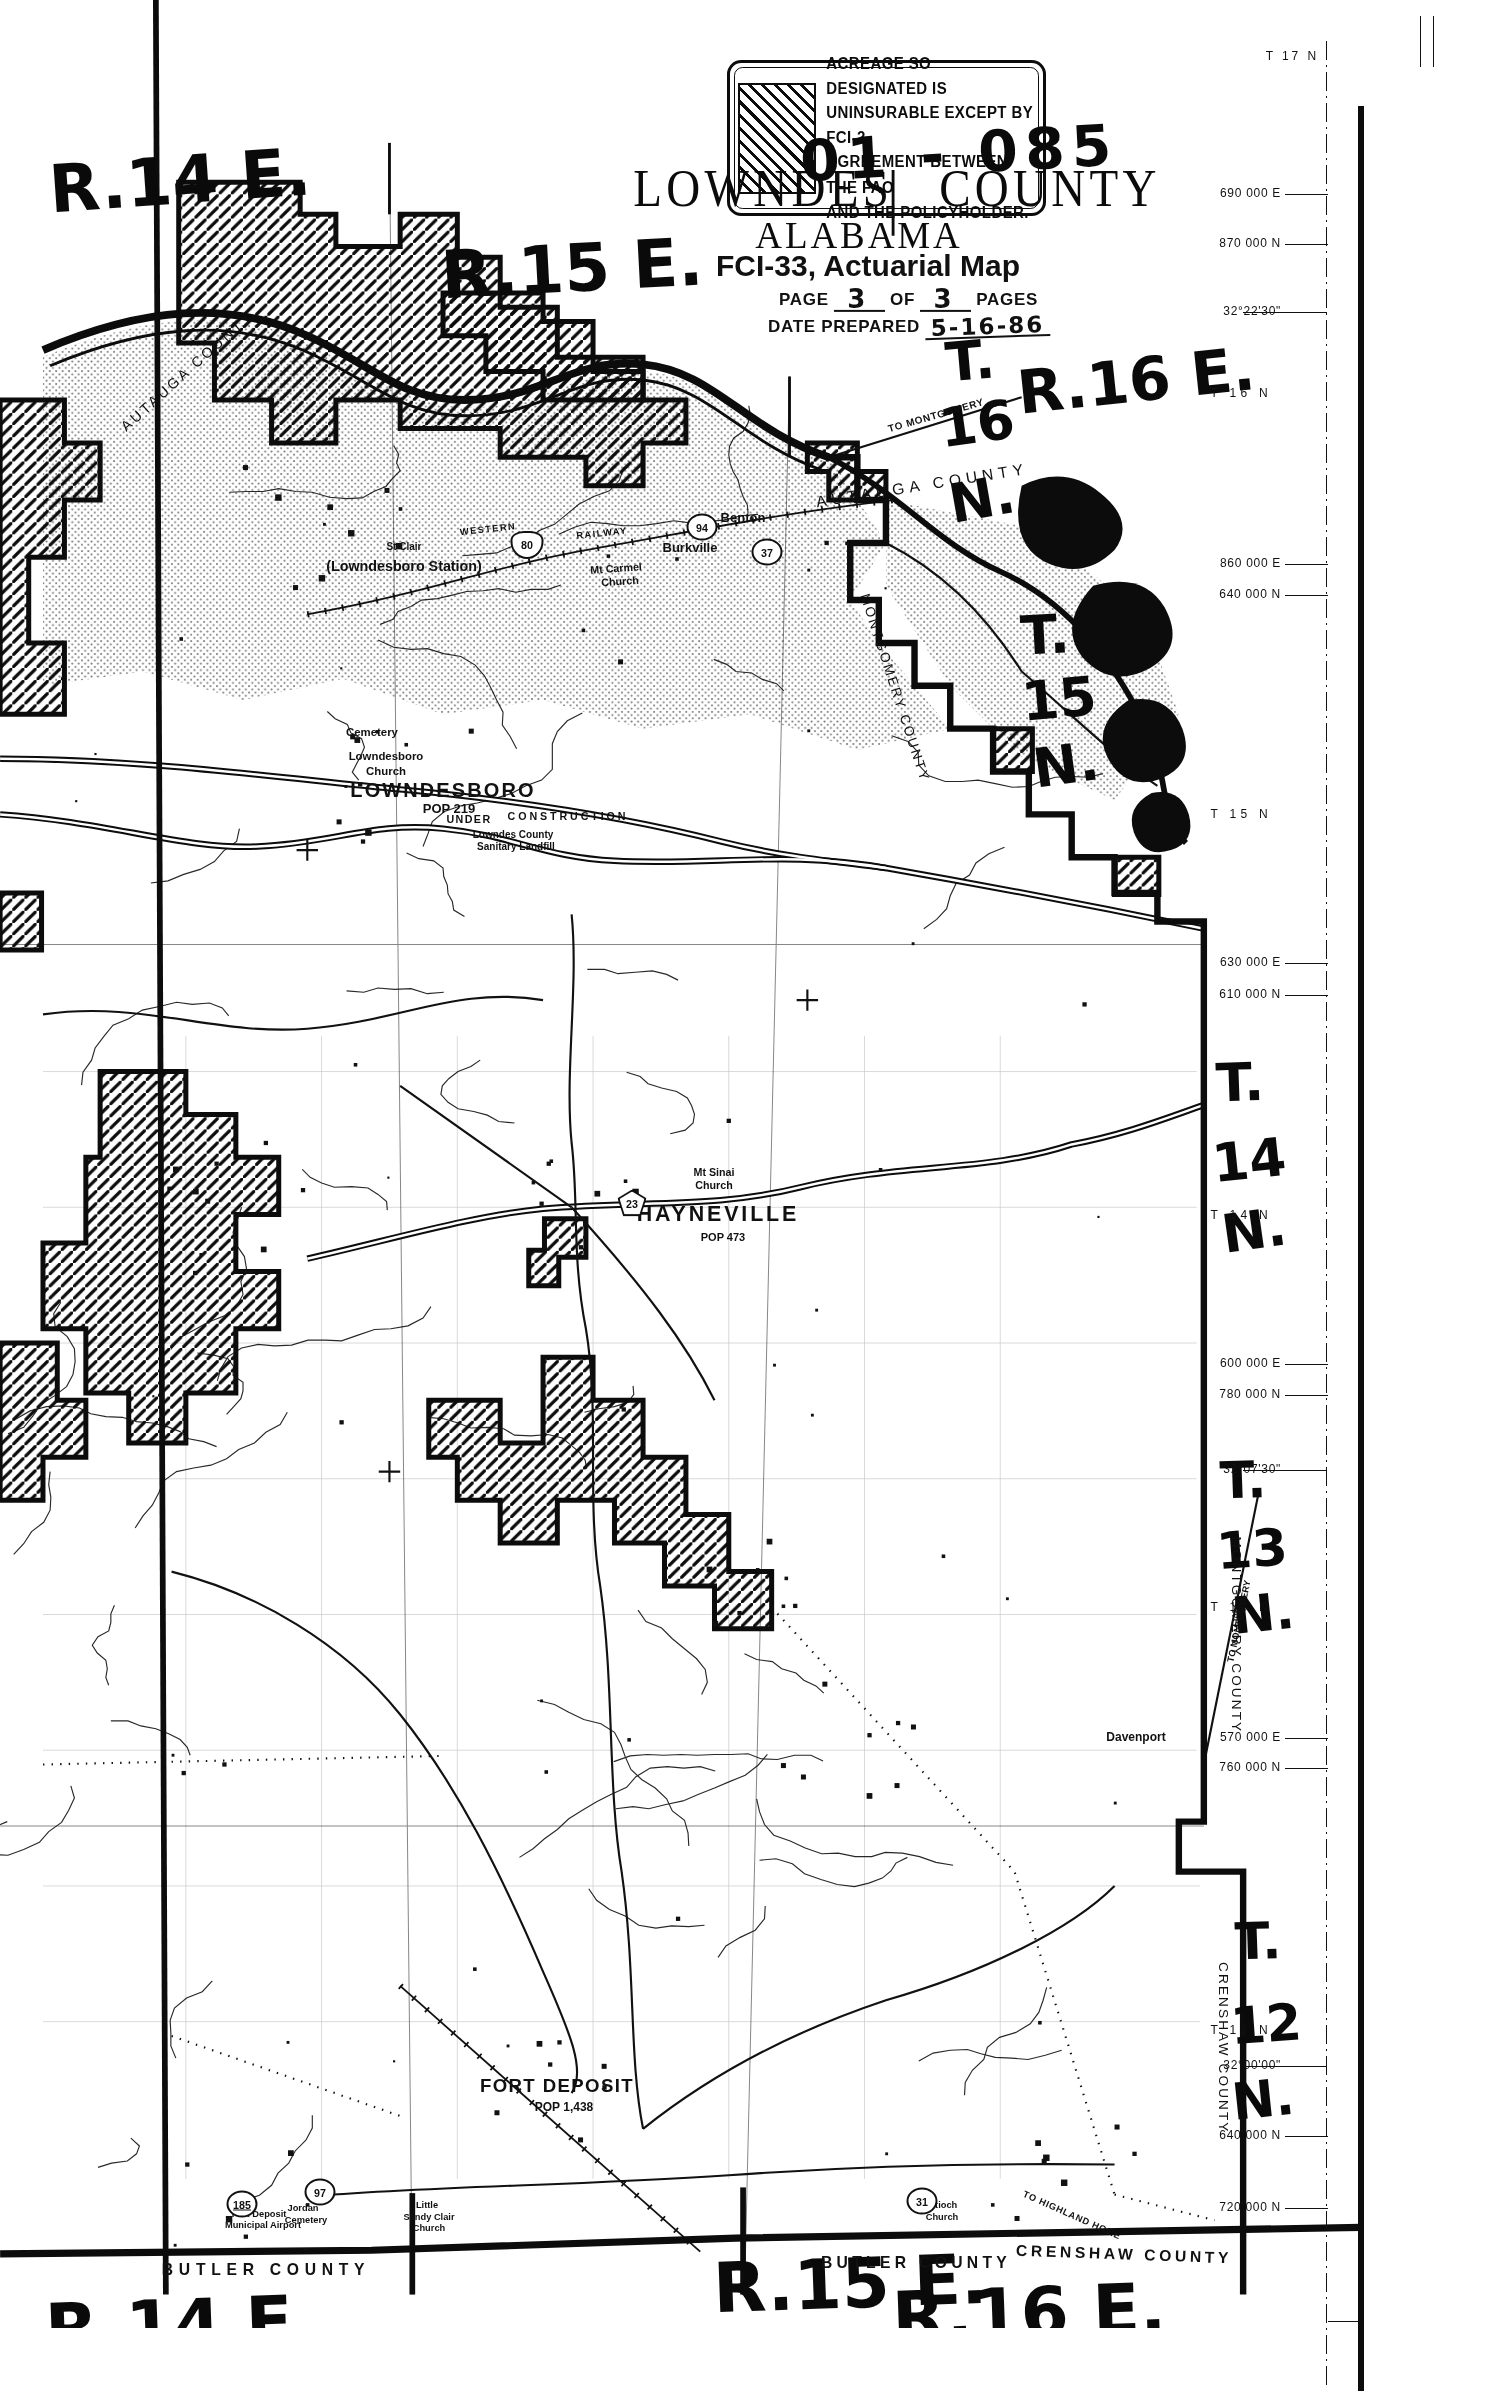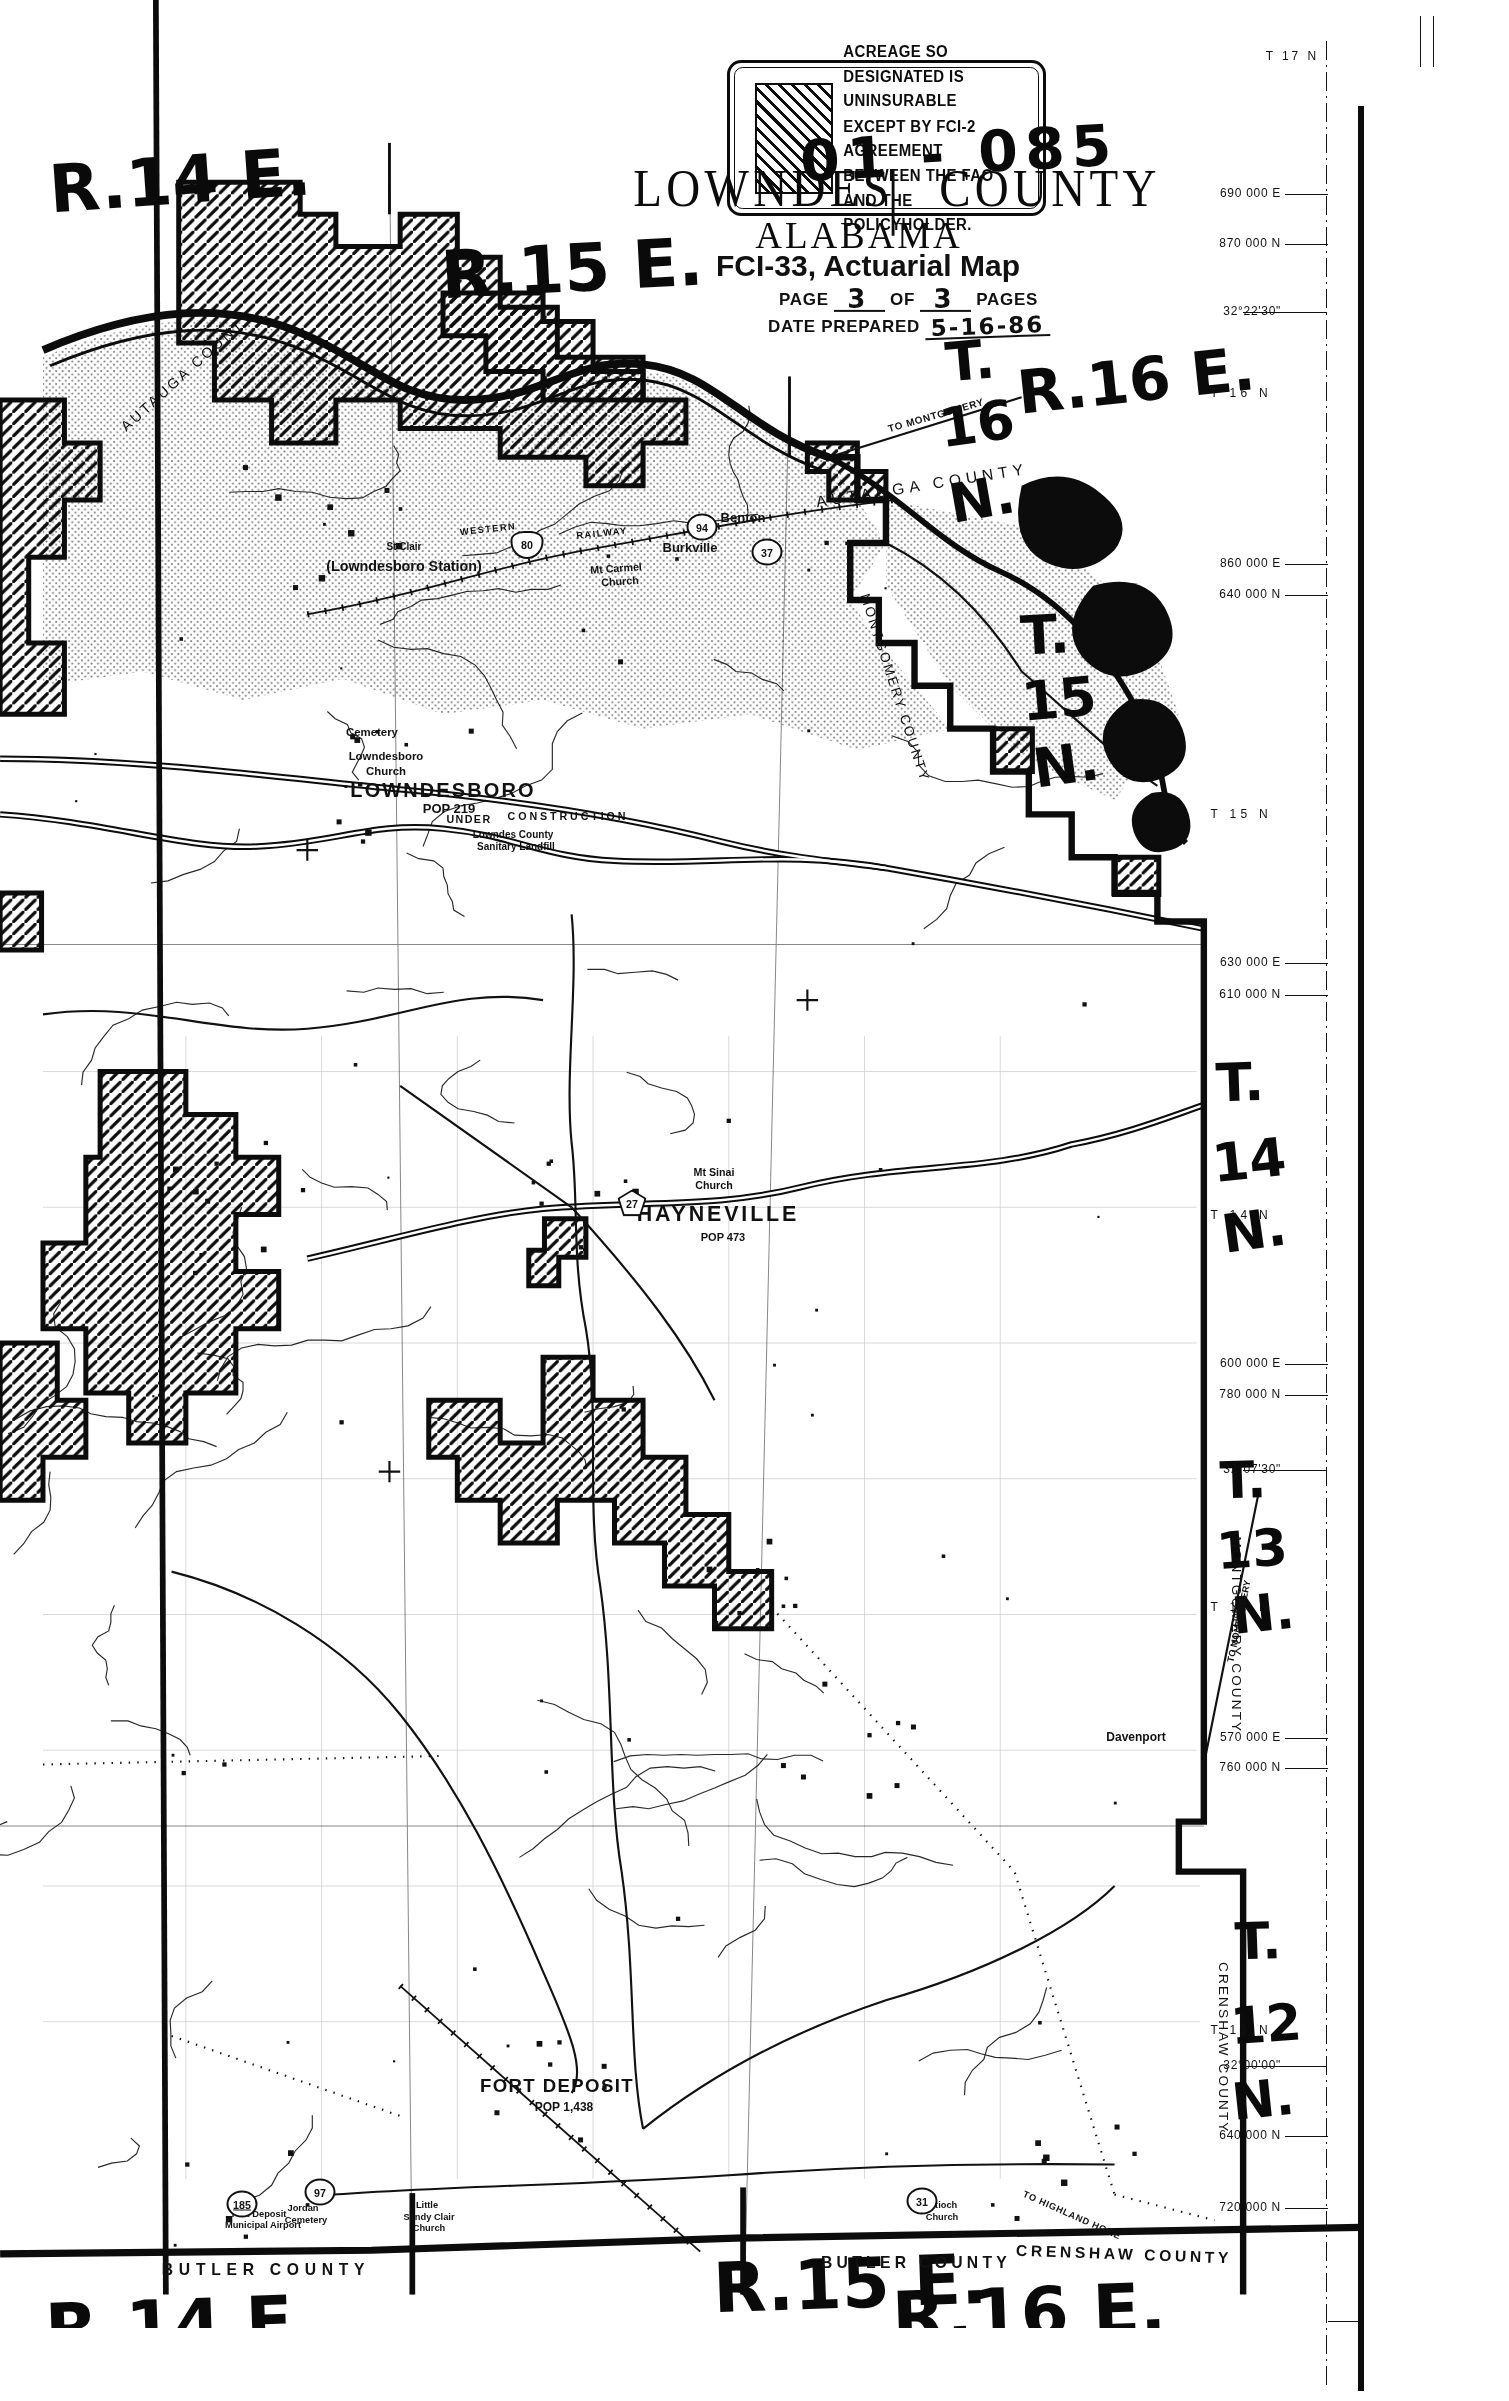--- a/index.html
+++ b/index.html
@@ -4,21 +4,21 @@
 <style>
   html,body{margin:0;padding:0;background:#e8e8e8;}
   .page{position:relative;width:1509px;height:2401px;background:#fff;overflow:hidden;color:#0d0d0d;}
   .abs{position:absolute;}
   
   .print{font-family:"Liberation Sans",sans-serif;color:#111;}
   .serif{font-family:"Liberation Serif",serif;color:#0b0b0b;}
   .hand{font-family:"DejaVu Sans",sans-serif;font-weight:700;color:#0a0a0a;}
   
   .legend{left:727px;top:60px;width:319px;height:156px;border:3.6px solid #0c0c0c;border-radius:14.3px;box-sizing:border-box;padding:4.3px;}
-  .legend-inner{width:100%;height:100%;border:1.4px solid #0c0c0c;border-radius:8.6px;box-sizing:border-box;display:flex;align-items:center;gap:10px;padding:20px;}
+  .legend-inner{width:100%;height:100%;border:1.4px solid #0c0c0c;border-radius:8.6px;box-sizing:border-box;display:flex;align-items:center;gap:10px;padding:3px;}
   .legend-swatch{width:74px;height:107px;flex:0 0 auto;border:2.9px solid #0c0c0c;background:repeating-linear-gradient(45deg,transparent 0 6.4px,#0c0c0c 6.4px 9.3px);}
   .legend-lines{font-family:"Liberation Sans",sans-serif;font-weight:700;font-size:15px;line-height:23.6px;letter-spacing:0.4px;color:#0c0c0c;transform:scaleY(1.05);}
   
   .t-case{left:800px;top:120px;font-size:57px;letter-spacing:7.1px;transform:rotate(-3deg);}
   .t-county{left:897px;top:161px;font-size:47px;letter-spacing:4.3px;word-spacing:30px;transform:translateX(-50%) scaleY(1.12);white-space:nowrap;}
   .t-state{left:859px;top:214px;font-size:37px;letter-spacing:2.9px;transform:translateX(-50%);}
   .t-maptype{left:868px;top:249px;font-size:30px;transform:translateX(-50%);white-space:nowrap;font-weight:700;}
   .t-pageline,.t-dateline{white-space:nowrap;font-weight:700;}
   .t-pageline{left:779px;top:286px;font-size:17px;letter-spacing:0.7px;}
   .t-dateline{left:768px;top:314px;font-size:17px;letter-spacing:0.7px;}
@@ -409,21 +409,21 @@
       <div class="lbl print" style="left: 940px; top: 2206px; font-size: 9.3px; font-weight: 700; transform: translate(-50%, -58%) rotate(0deg);">Antioch</div>
       <div class="lbl print" style="left: 942px; top: 2218px; font-size: 9.3px; font-weight: 700; transform: translate(-50%, -58%) rotate(0deg);">Church</div>
       <div class="lbl print" style="left: 1072px; top: 2216px; font-size: 9.3px; letter-spacing: 0.7px; font-weight: 700; transform: translate(-50%, -58%) rotate(24deg);">TO HIGHLAND HOME</div>
       <div class="lbl print" style="left: 266px; top: 2271px; font-size: 15.7px; letter-spacing: 5.7px; font-weight: 700; transform: translate(-50%, -58%) rotate(0deg);">BUTLER COUNTY</div>
       <div class="lbl print" style="left: 916px; top: 2264px; font-size: 15.7px; letter-spacing: 4.3px; font-weight: 700; transform: translate(-50%, -58%) rotate(0deg);">BUTLER COUNTY</div>
       <div class="lbl print" style="left: 1124px; top: 2256px; font-size: 15.7px; letter-spacing: 3.6px; font-weight: 700; transform: translate(-50%, -58%) rotate(2deg);">CRENSHAW COUNTY</div>
       <div class="shield us" style="left: 527px; top: 545px;">80</div>
       <div class="shield c" style="left: 702px; top: 527px;">94</div>
       <div class="shield c" style="left: 767px; top: 552px;">37</div>
       <div class="shield p" style="left: 632px; top: 1203px;">
-        <span>27</span>
+        <span>23</span>
       </div>
       <div class="shield c" style="left: 242px; top: 2204px; text-decoration: underline;">185</div>
       <div class="shield c" style="left: 320px; top: 2192px;">97</div>
       <div class="shield c" style="left: 922px; top: 2201px;">31</div>
     </div>
 
   <div class="abs legend">
     <div class="legend-inner">
       <div class="legend-swatch"></div>
       <div class="legend-lines">

